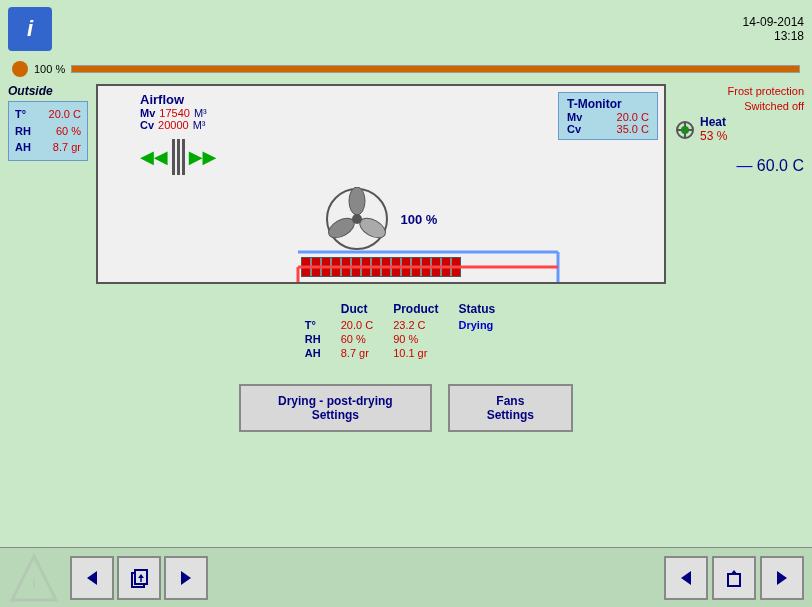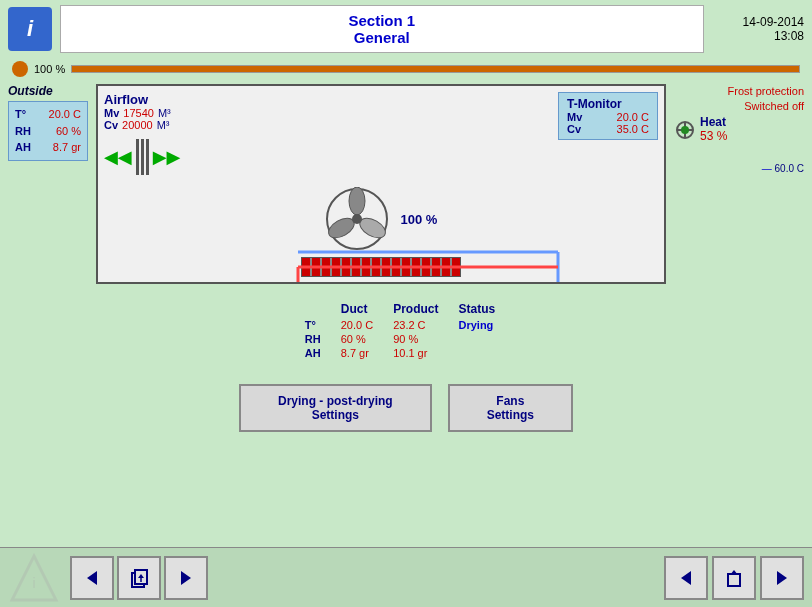--- a/index.html
+++ b/index.html
@@ -135,20 +135,21 @@
       position: relative;
       height: 200px;
     }
     #airflow-top-row {
       display: flex;
       justify-content: space-between;
       align-items: flex-start;
     }
     #airflow-left {
       min-width: 140px;
+      margin-left: 36px;
     }
     #airflow-label {
       color: #000080;
       font-weight: bold;
       font-size: 13px;
     }
     .airflow-data-row {
       font-size: 11px;
       color: #000080;
       display: flex;
@@ -258,22 +259,22 @@
       color: #000080;
       font-weight: bold;
       font-size: 12px;
     }
     #heat-val {
       color: #cc0000;
       font-size: 12px;
     }
     #temp-reading {
       color: #000080;
-      font-size: 10px;
-      margin-top: 20px;
+      font-size: 16px;
+      margin-top: 14px;
       text-align: right;
     }
 
     
     #data-table-section {
       padding: 8px 20px;
       margin-top: 4px;
     }
     #data-table {
       margin: 0 auto;
@@ -384,27 +385,23 @@
       background: #555;
     }
   </style>
 </head>
 <body>
 
 <div id="header">
   <div id="header-info-icon">
     <span>i</span>
   </div>
-  <div id="header-title">
-    <div style="font-weight:bold; font-size:15px; color:#0000cc;">Section 1</div>
-    <div style="font-weight:bold; font-size:15px; color:#0000cc;">General</div>
-  </div>
   <div id="header-datetime">
     <div>14-09-2014</div>
-    <div>13:08</div>
+    <div>13:18</div>
   </div>
 </div>
 
 <div id="progress-row">
   <div id="progress-icon"></div>
   <div id="progress-label">100 %</div>
   <div id="progress-bar-container">
     <div id="progress-bar-fill" style="width:100%;"></div>
   </div>
 </div>

